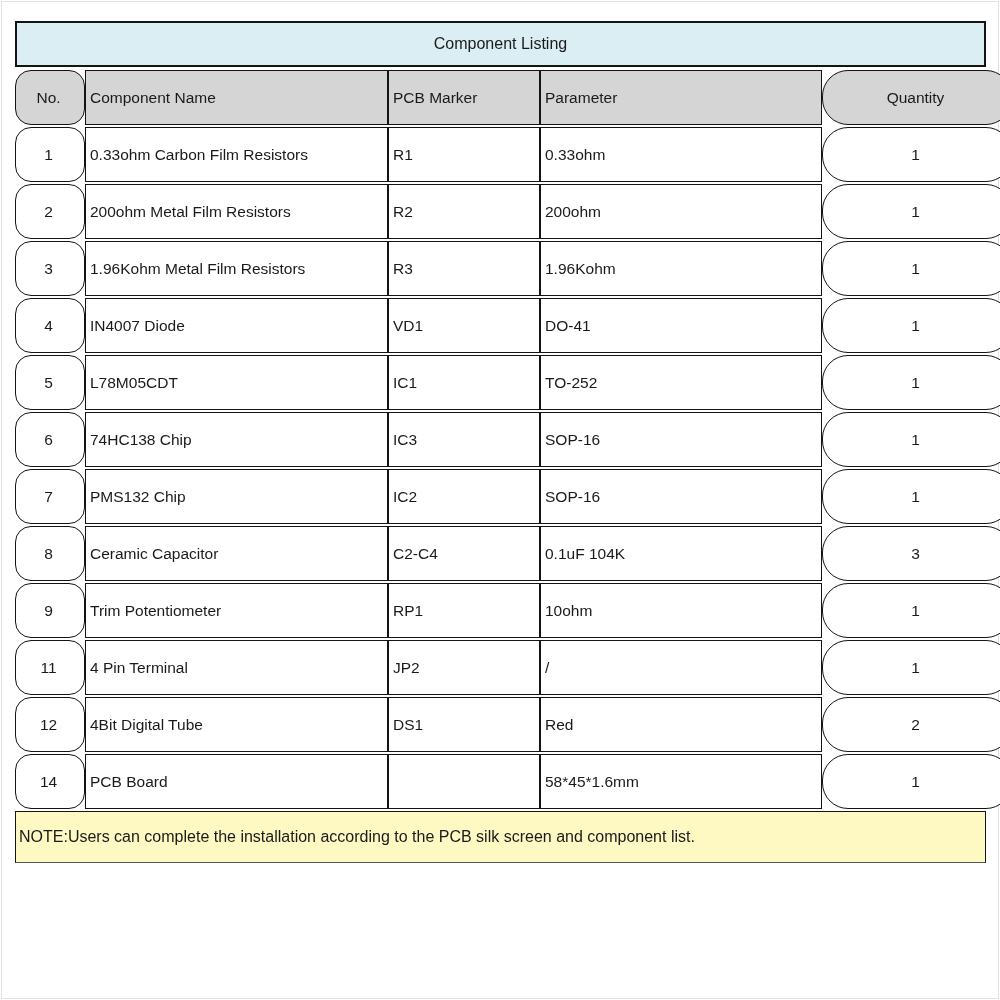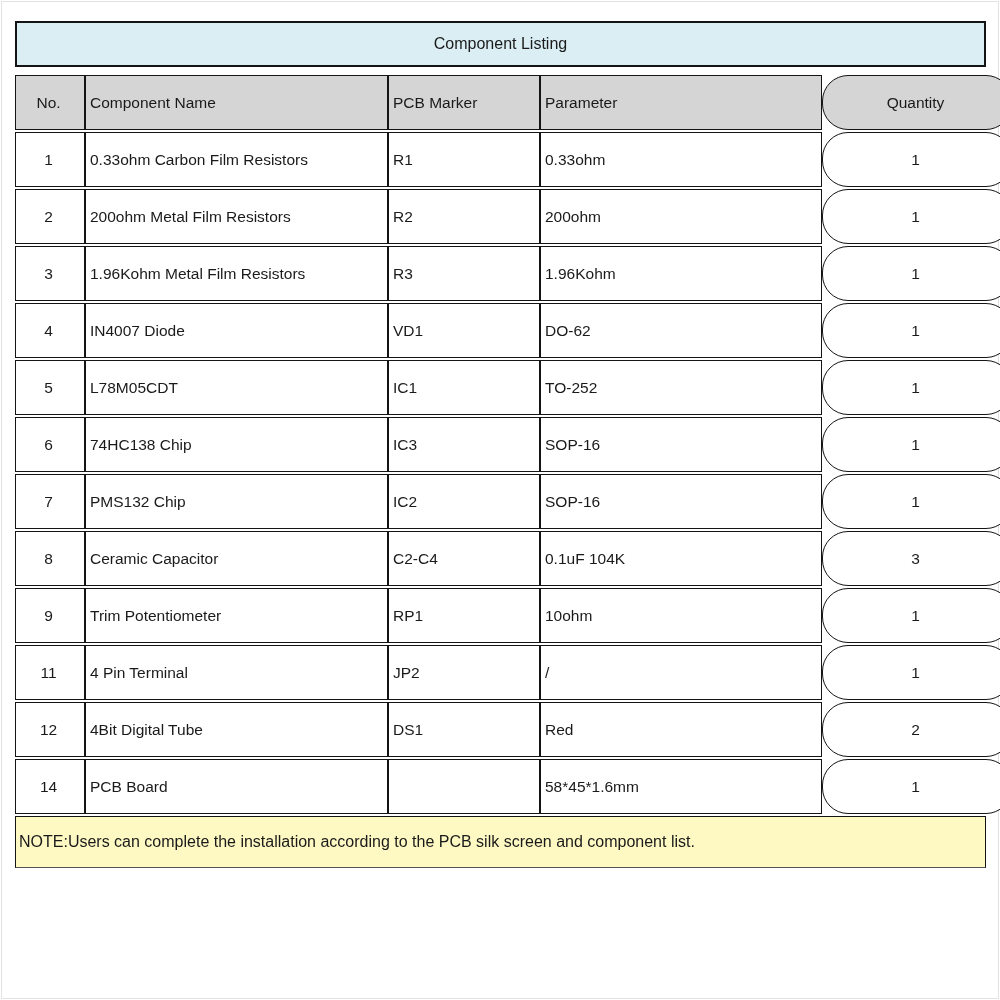--- a/index.html
+++ b/index.html
@@ -22,42 +22,42 @@
     width: 971px;
   }
   .title-bar {
     border: 2px solid #141414;
     background: #daeef3;
     height: 46px;
     display: flex;
     align-items: center;
     justify-content: center;
     font-size: 16px;
-    margin-bottom: 6px;
+    margin-bottom: 1px;
   }
   table.listing {
     border-collapse: separate;
     border-spacing: 0 2px;
     width: 100%;
     table-layout: fixed;
   }
   table.listing th, table.listing td {
     border: 1px solid #141414;
     font-size: 15.5px;
     font-weight: normal;
     height: 55px;
     padding: 0 3px 0 4px;
     text-align: left;
     vertical-align: middle;
     overflow: hidden;
     white-space: nowrap;
     background: #ffffff;
   }
   table.listing th { background: #d5d5d5; }
-  .col-no { width: 70px; text-align: center !important; padding-left: 0 !important; }
+  .col-no { width: 70px; text-align: center !important; padding-left: 0 !important; border-radius: 16px; }
   .col-name { width: 303px; }
   .col-marker { width: 152px; }
   .col-parameter { width: 282px; }
   .col-quantity { width: 190px; text-align: center !important; padding-left: 0 !important; border-radius: 26px; }
   .note-bar {
     border: 1px solid #141414;
     border-bottom-color: #555;
     height: 52px;
     display: flex;
     align-items: center;
@@ -106,21 +106,21 @@
           <td class="col-no">3</td>
           <td class="col-name">1.96Kohm Metal Film Resistors</td>
           <td class="col-marker">R3</td>
           <td class="col-parameter">1.96Kohm</td>
           <td class="col-quantity">1</td>
         </tr>
         <tr>
           <td class="col-no">4</td>
           <td class="col-name">IN4007 Diode</td>
           <td class="col-marker">VD1</td>
-          <td class="col-parameter">DO-62</td>
+          <td class="col-parameter">DO-41</td>
           <td class="col-quantity">1</td>
         </tr>
         <tr>
           <td class="col-no">5</td>
           <td class="col-name">L78M05CDT</td>
           <td class="col-marker">IC1</td>
           <td class="col-parameter">TO-252</td>
           <td class="col-quantity">1</td>
         </tr>
         <tr>

